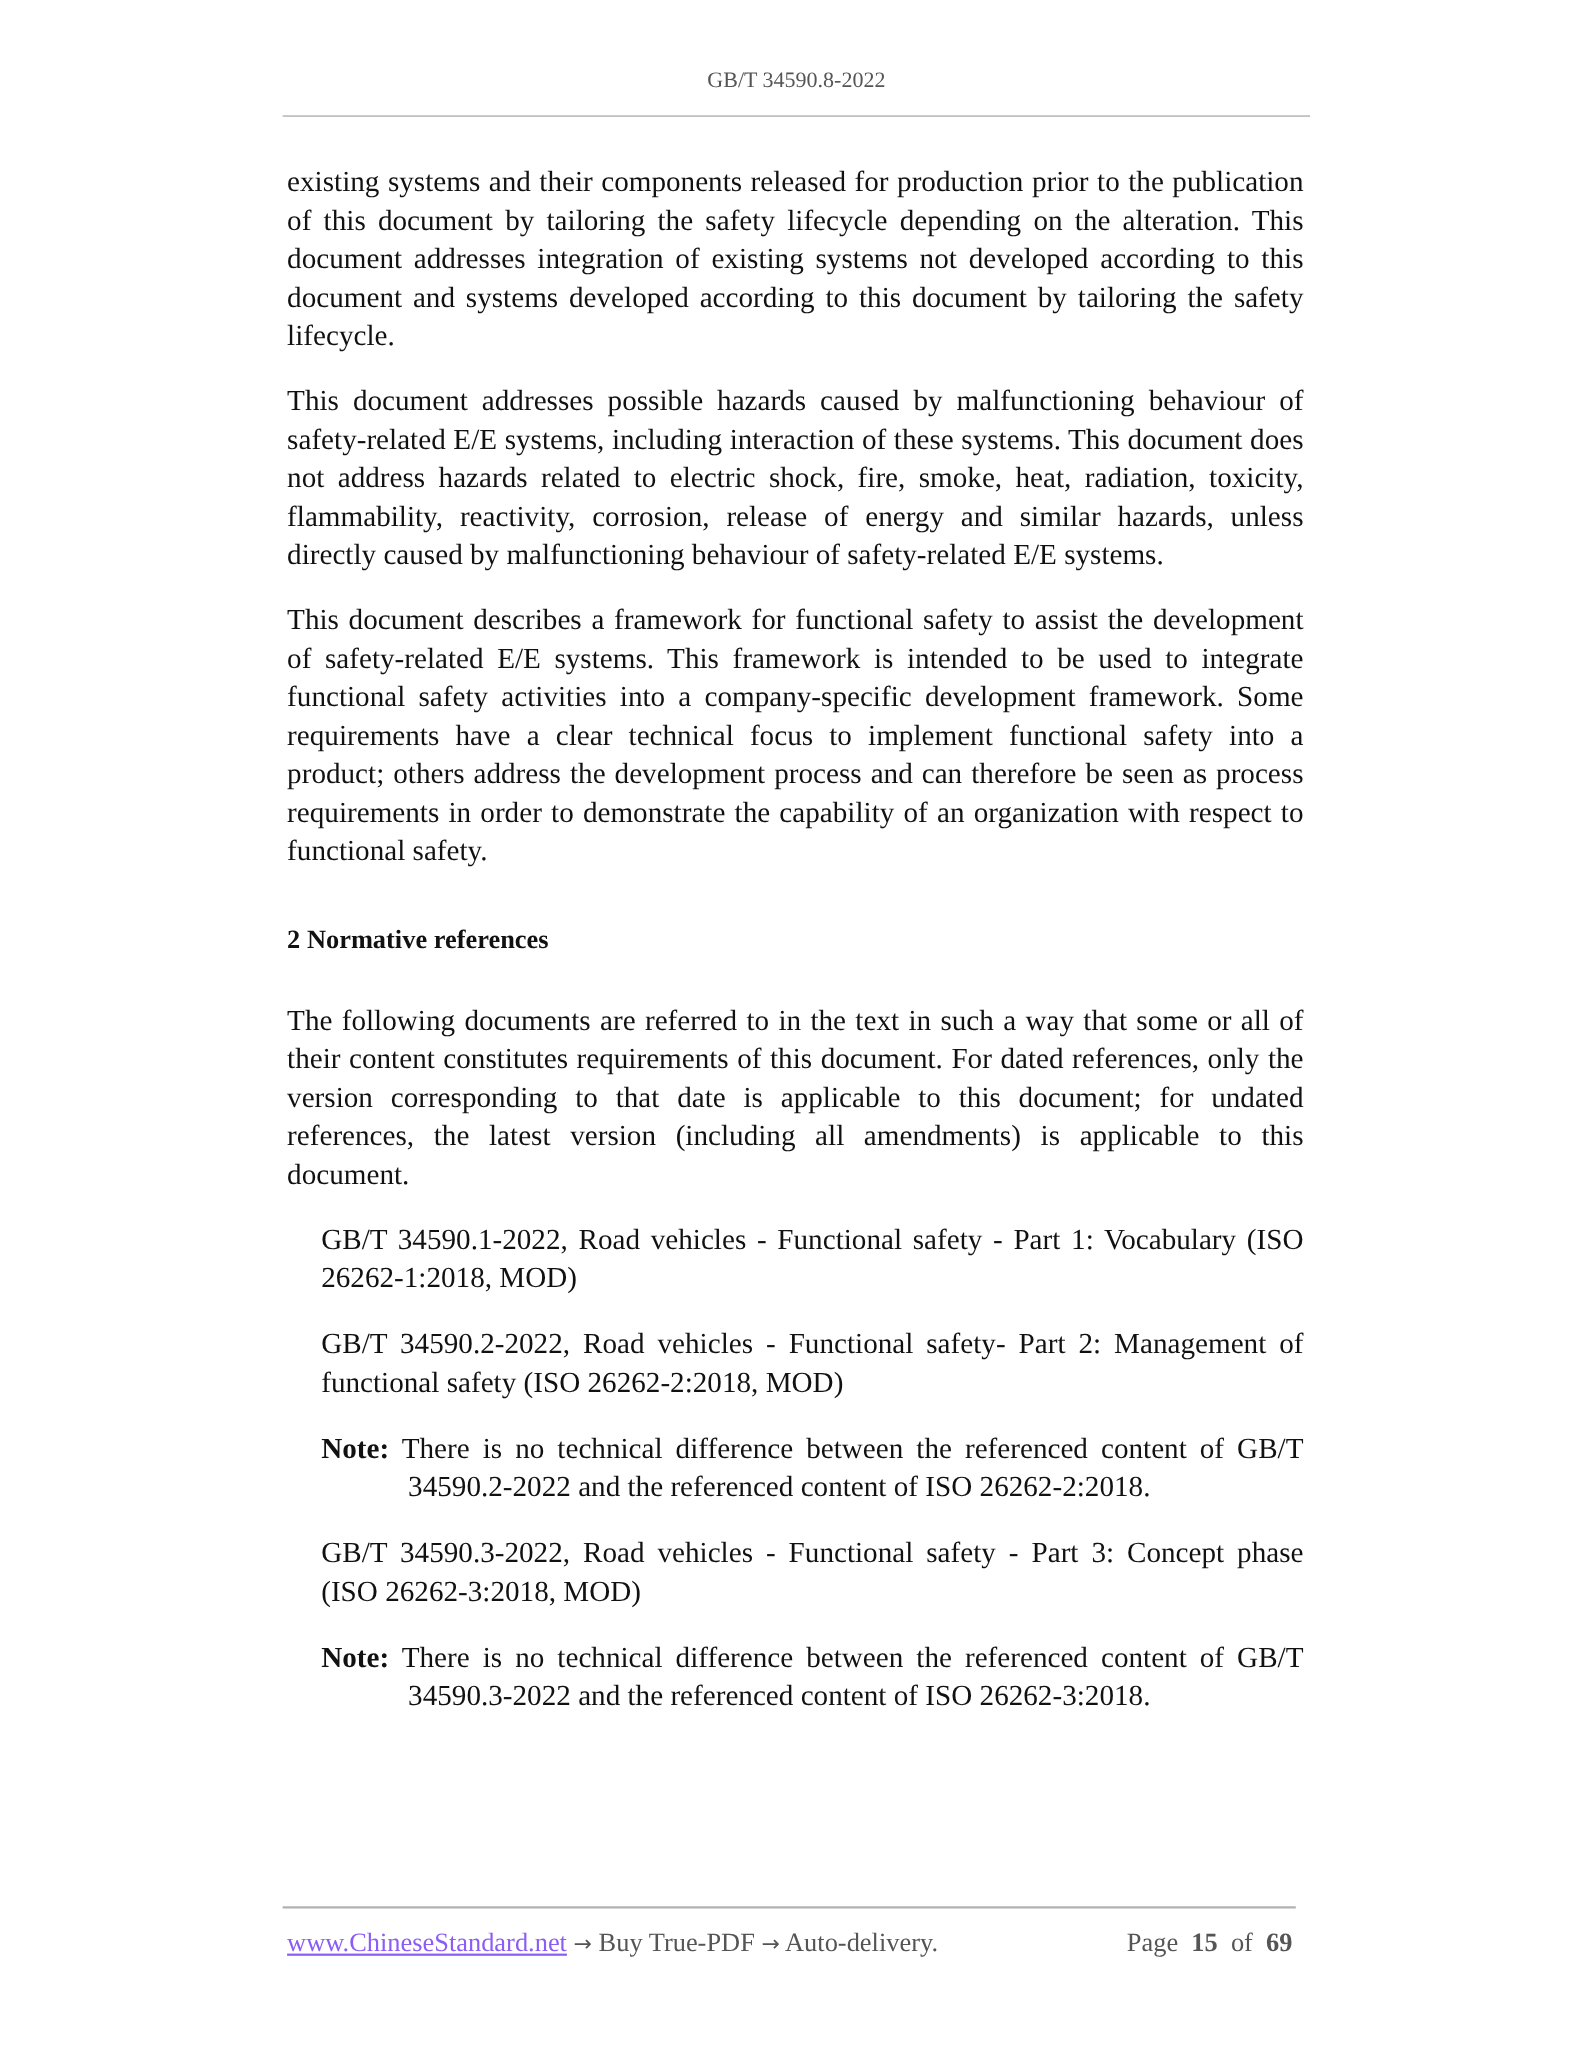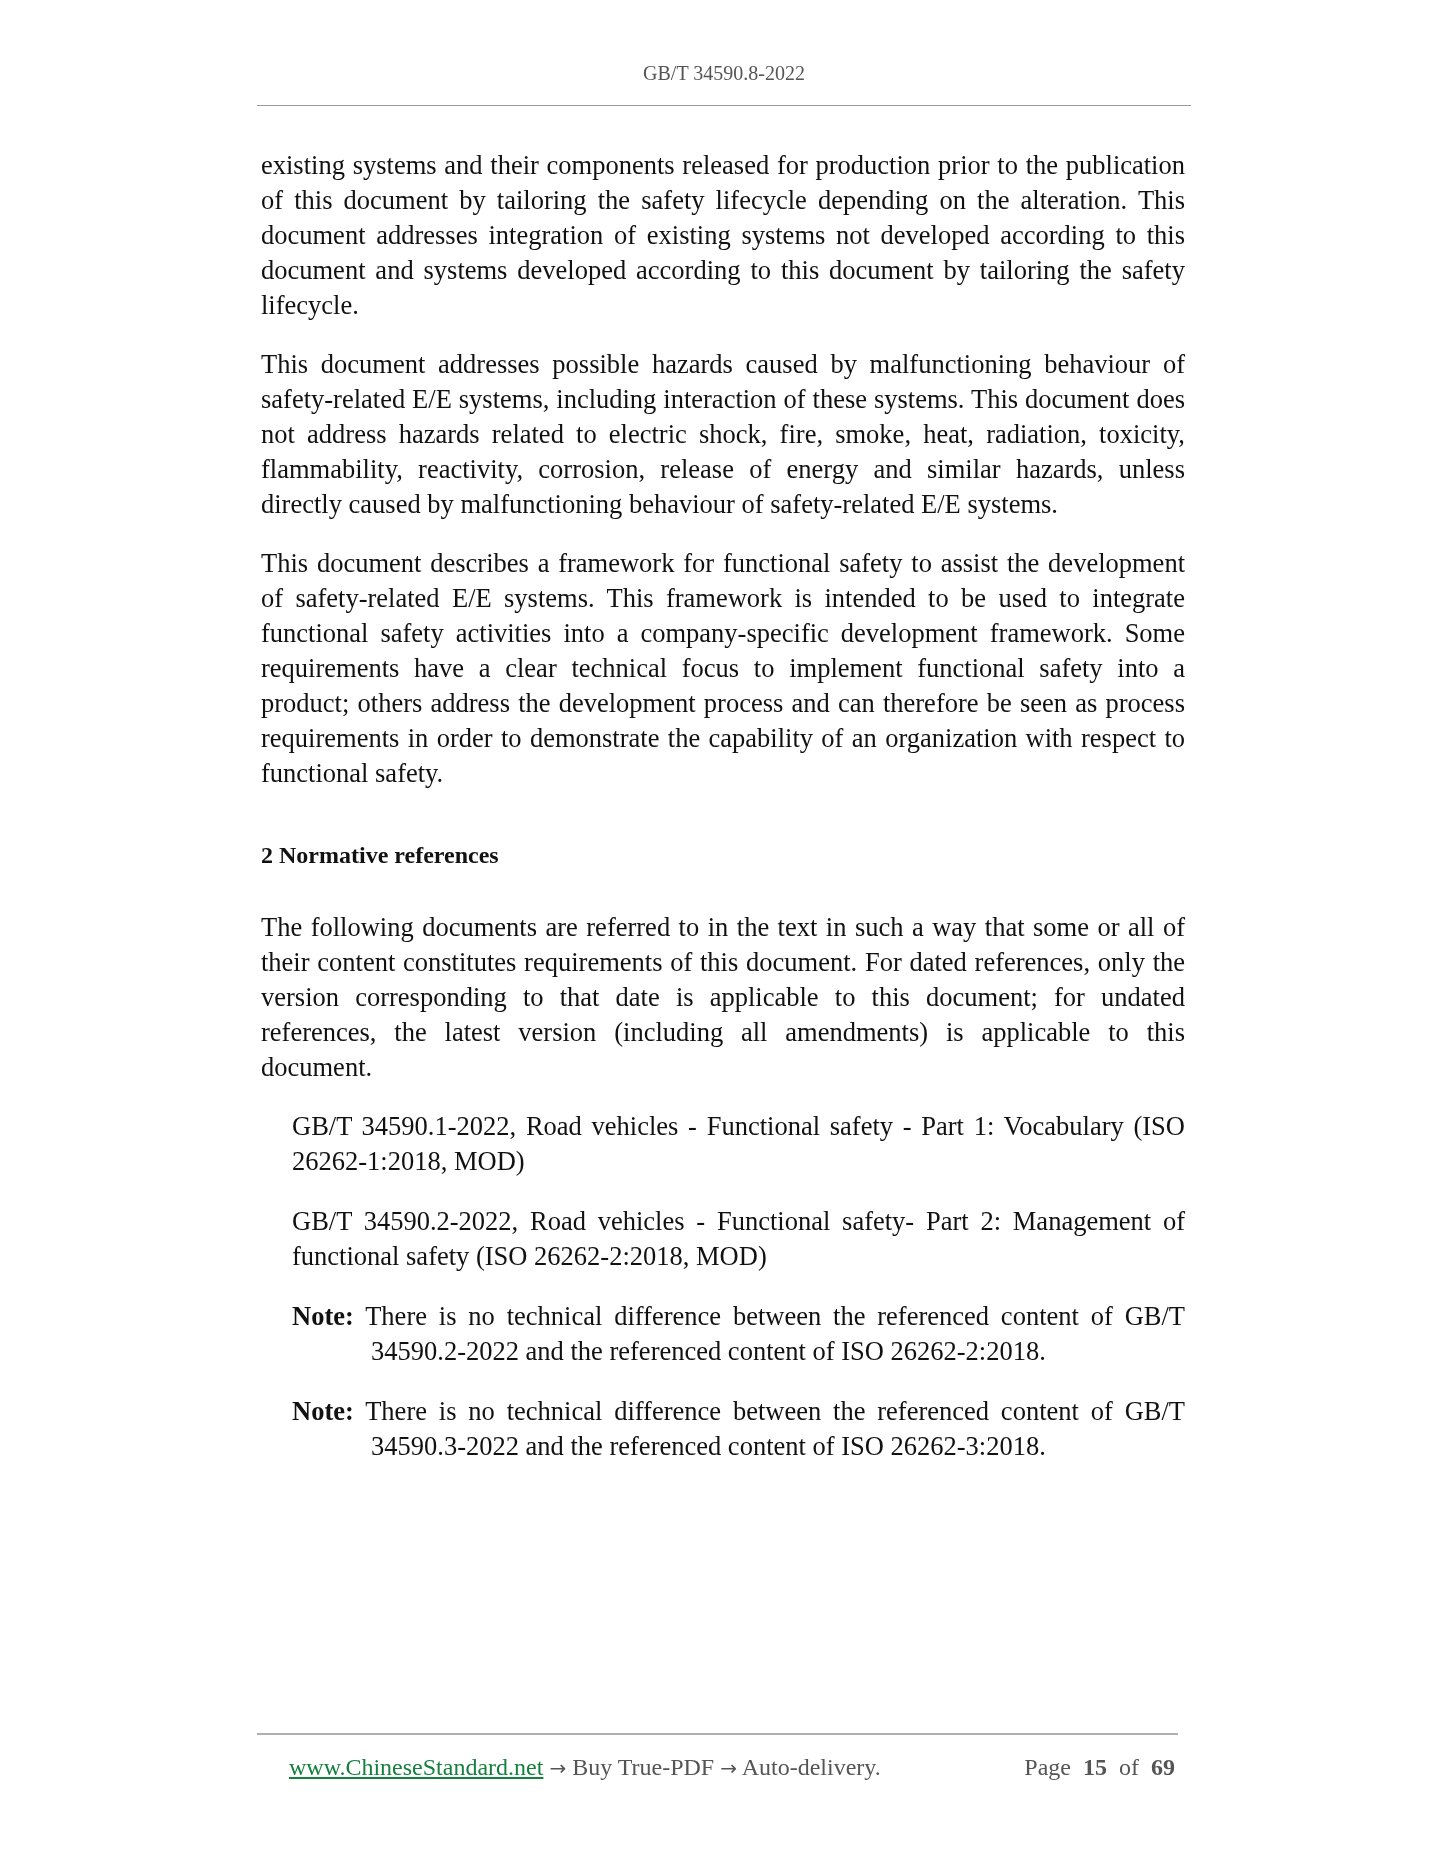--- a/index.html
+++ b/index.html
@@ -76,23 +76,22 @@
     left: 261px;
     width: 914px;
     top: 1752px;
     font-size: 24px;
     line-height: 30px;
     color: #555555;
     display: flex;
     justify-content: space-between;
   }
   .footer-link {
-    color: #15803d;
+    color: #8b5cf6;
     text-decoration: underline;
-    margin-left: 28px;
   }
   .footer-arrow {
     font-family: "DejaVu Sans", sans-serif;
     font-size: 20px;
   }
   .page-num {
     font-weight: bold;
   }
   .page-info span + span { margin-left: 6px; }
 </style>
@@ -111,20 +110,21 @@
 
   <div class="section-heading">2 Normative references</div>
 
   <p>The following documents are referred to in the text in such a way that some or all of their content constitutes requirements of this document. For dated references, only the version corresponding to that date is applicable to this document; for undated references, the latest version (including all amendments) is applicable to this document.</p>
 
   <p class="ref-item">GB/T 34590.1-2022, Road vehicles - Functional safety - Part 1: Vocabulary (ISO 26262-1:2018, MOD)</p>
 
   <p class="ref-item">GB/T 34590.2-2022, Road vehicles - Functional safety- Part 2: Management of functional safety (ISO 26262-2:2018, MOD)</p>
   <p class="note-item"><span class="note-label">Note:</span> <span>There is no technical difference between the referenced content of GB/T 34590.2-2022 and the referenced content of ISO 26262-2:2018.</span></p>
 
+  <p class="ref-item">GB/T 34590.3-2022, Road vehicles - Functional safety - Part 3: Concept phase (ISO 26262-3:2018, MOD)</p>
   <p class="note-item"><span class="note-label">Note:</span> <span>There is no technical difference between the referenced content of GB/T 34590.3-2022 and the referenced content of ISO 26262-3:2018.</span></p>
 </div>
 
 <div class="footer-rule"></div>
 
 <div class="page-footer">
   <div>
     <a class="footer-link">www.ChineseStandard.net</a>
     <span class="footer-arrow">→</span>
     <span>Buy True-PDF</span>

